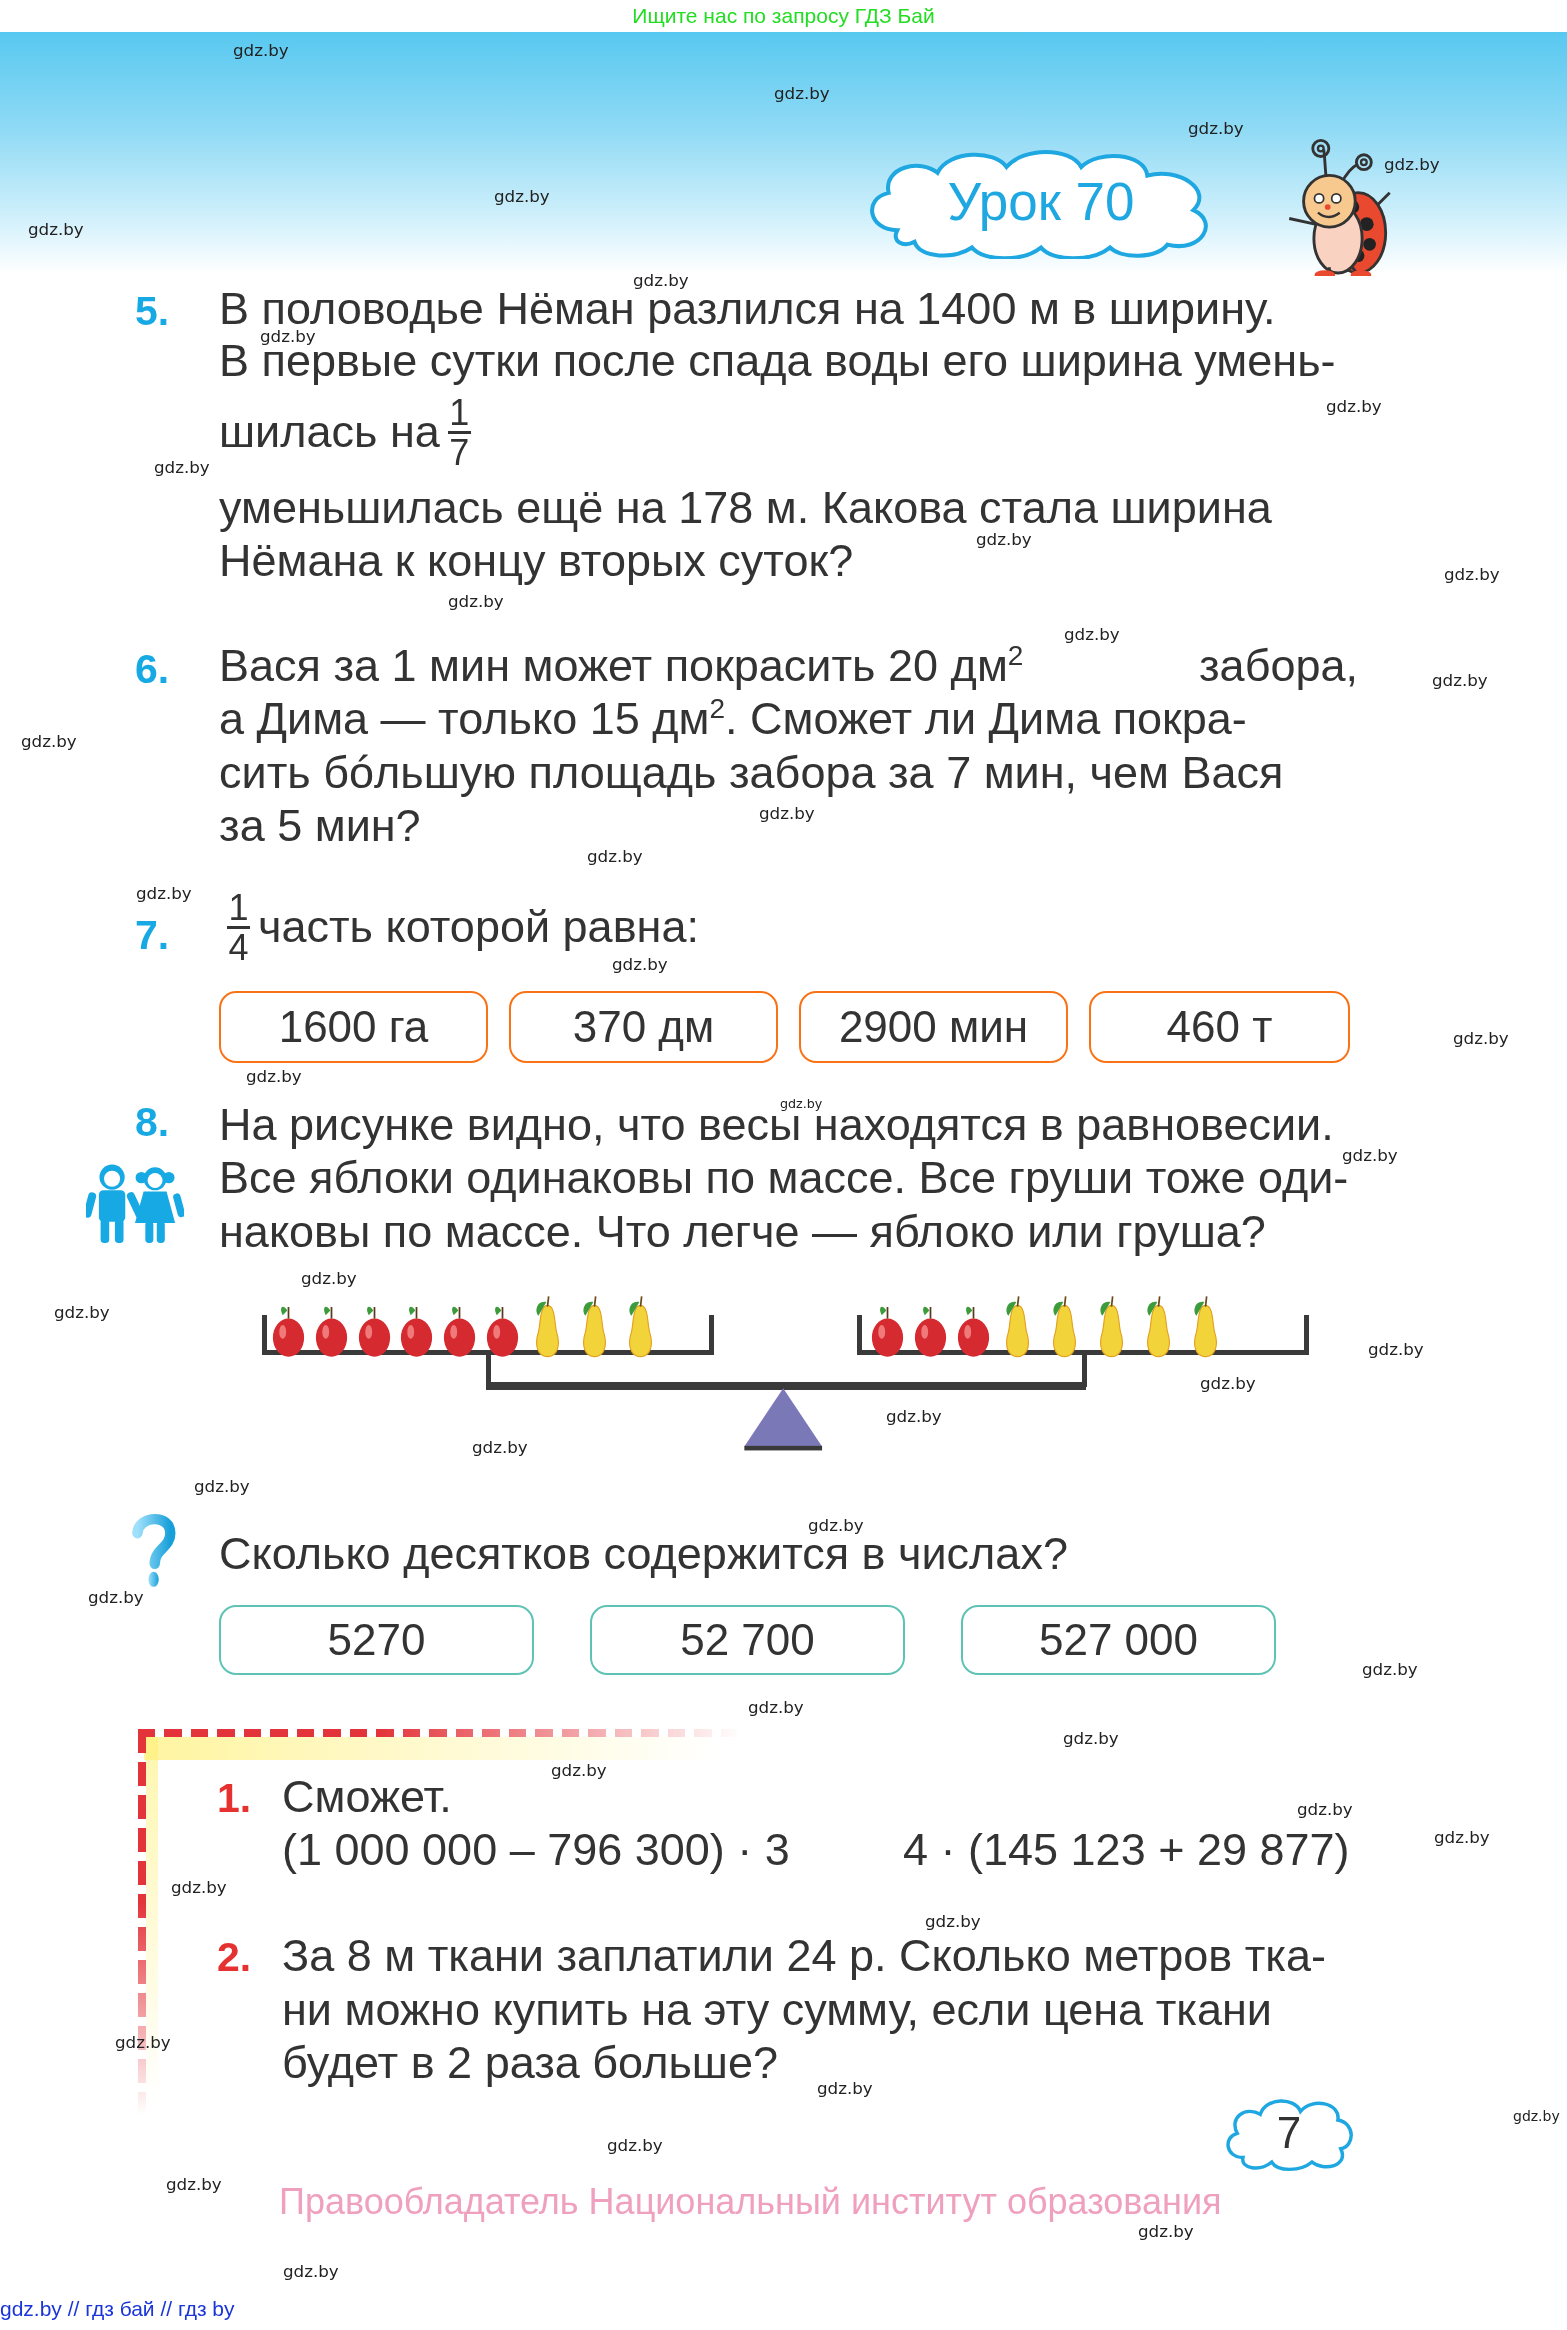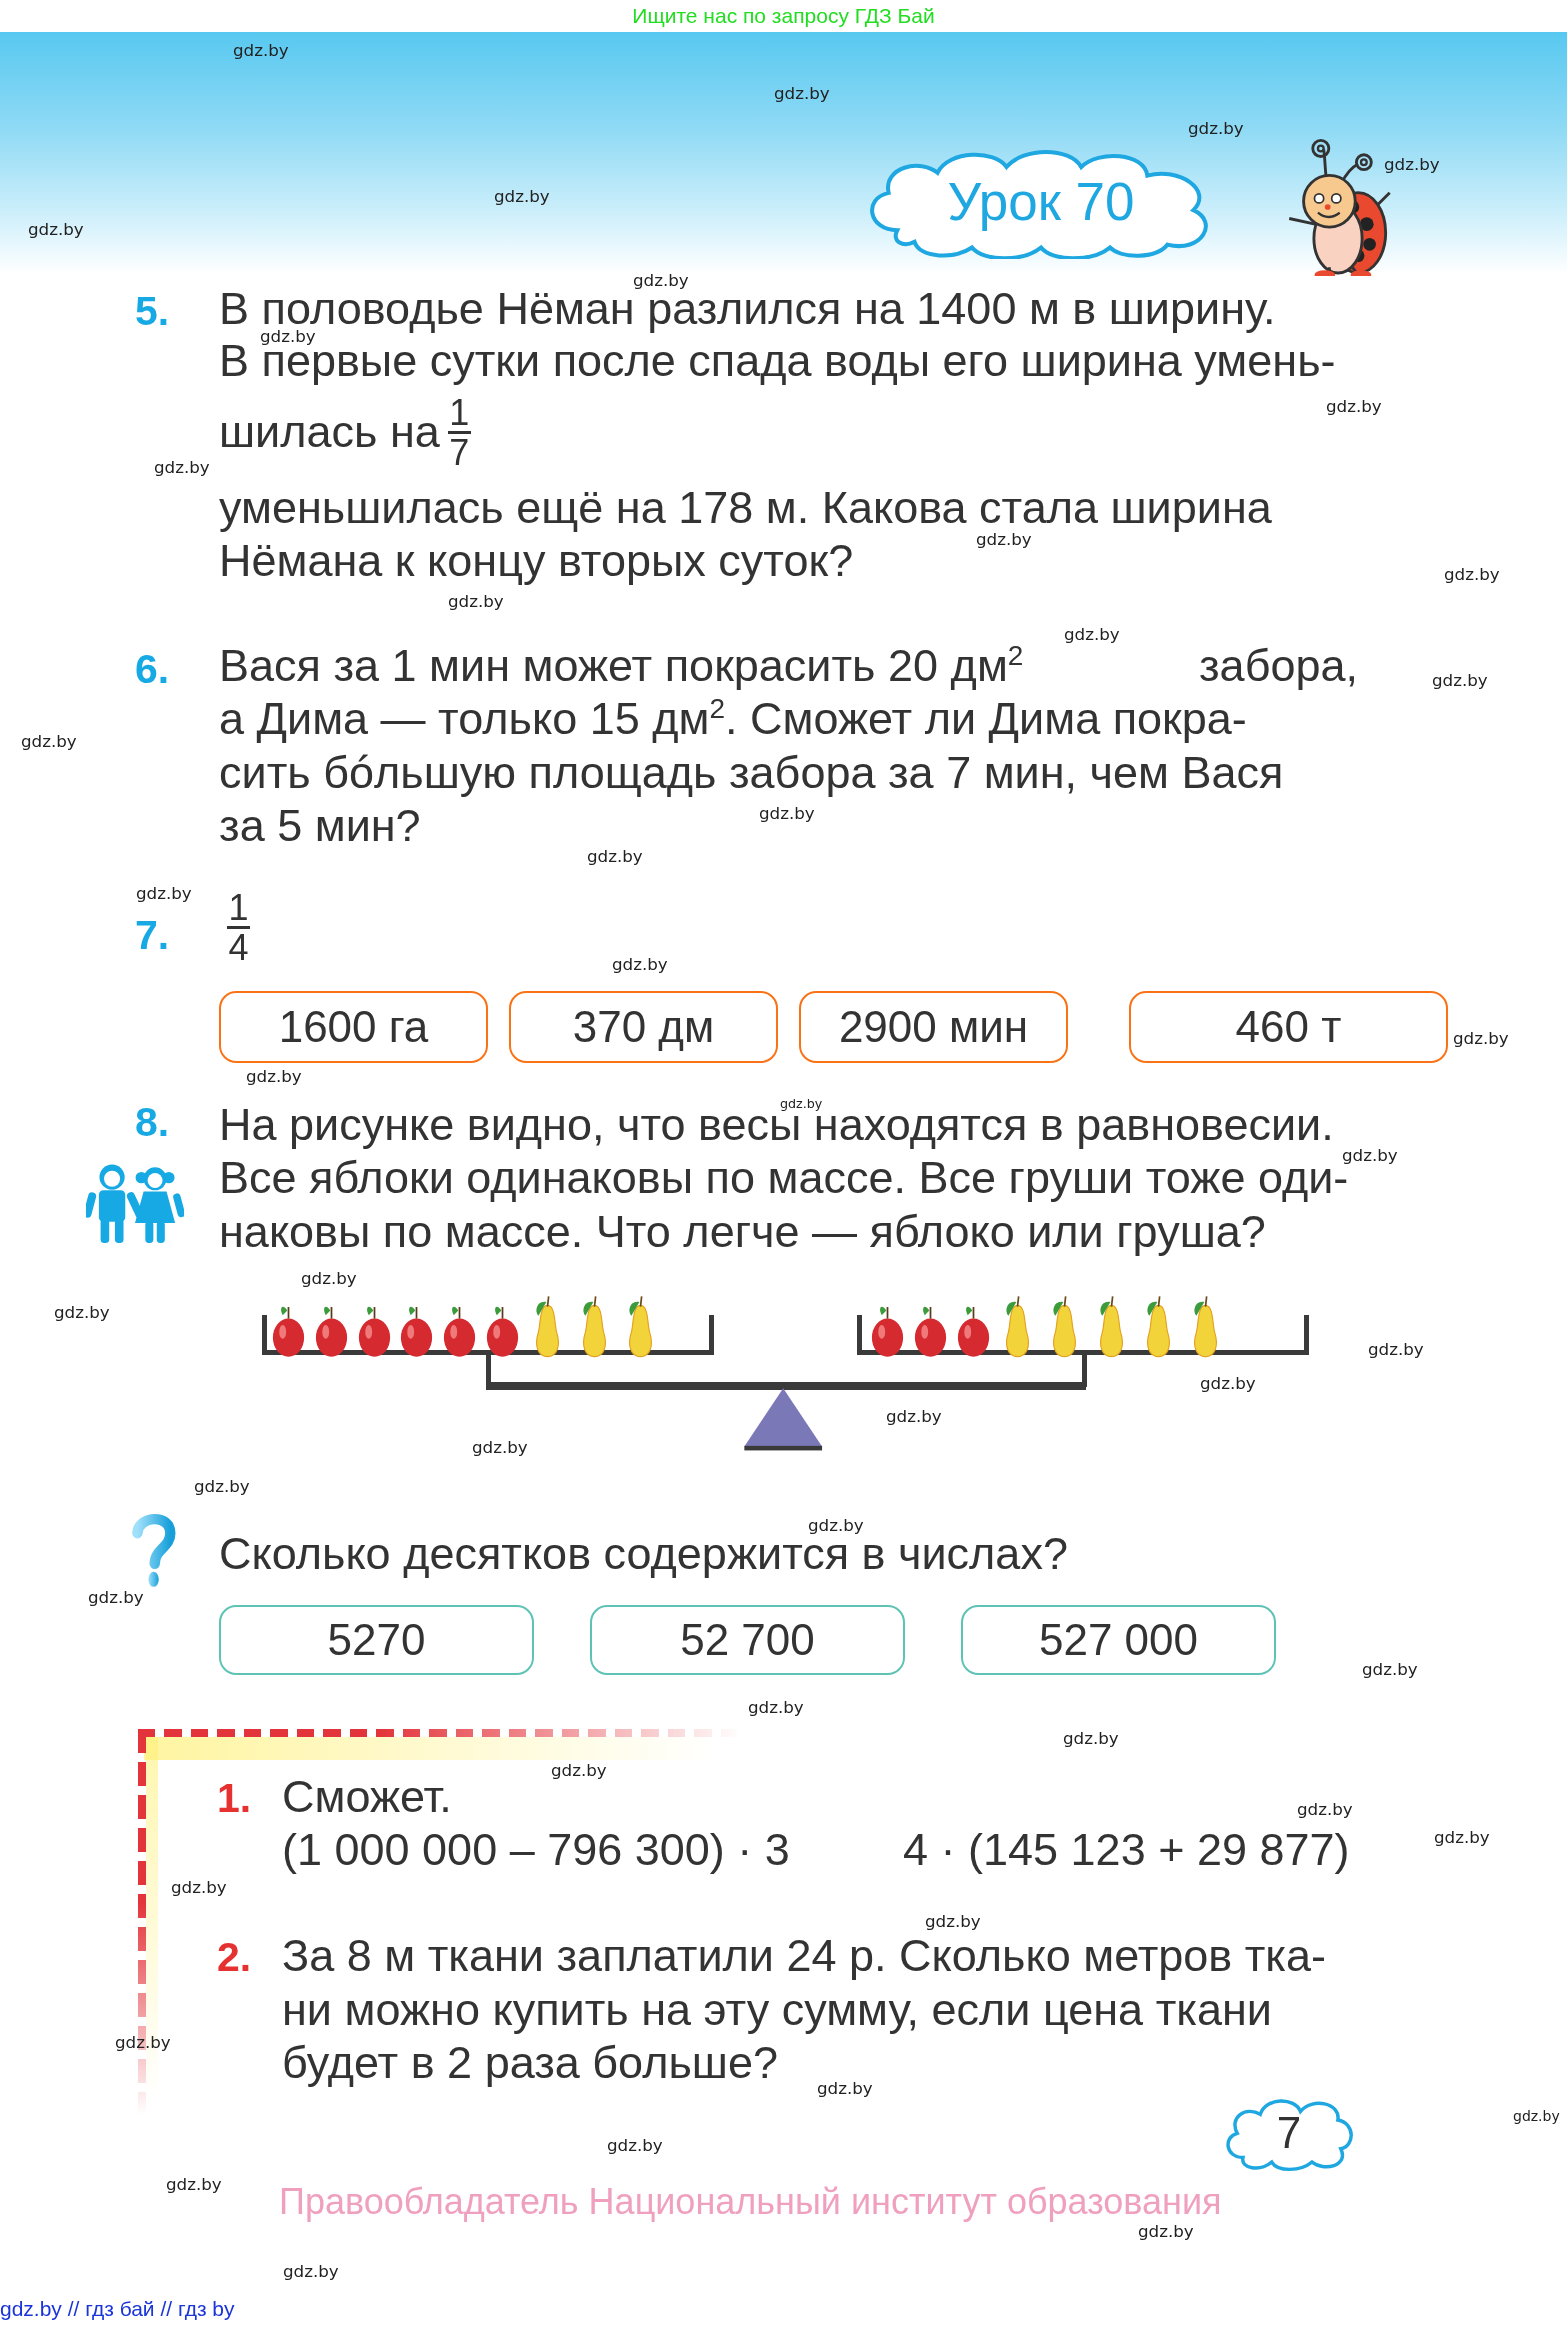--- a/index.html
+++ b/index.html
@@ -134,25 +134,26 @@
 </div>
 
 <div>
   <div class="num" style="left:135px; top:912px;">7.</div>
   <div class="line" style="top:889px; display:flex; align-items:center; width:1139px;">
     <span class="frac">
       <span>1</span>
       <span class="bar"></span>
       <span>4</span>
     </span>
+    <span>часть которой равна:</span>
   </div>
   <div class="ans" style="left:219px; top:991px; width:269px; height:72px;">1600 га</div>
   <div class="ans" style="left:509px; top:991px; width:269px; height:72px;text-align:center;">370 дм</div>
   <div class="ans" style="left:799px; top:991px; width:269px; height:72px;">2900 мин</div>
-  <div class="ans" style="left:1089px; top:991px; width:319px; height:72px;margin-left:40px;">460 т</div>
+  <div class="ans" style="left:1089px; top:991px; width:261px; height:72px;">460 т</div>
 </div>
 
 <div>
   <div class="num" style="left:135px; top:1099px;">8.</div>
   <svg class="kids" viewBox="0 0 170 150">
     <g fill="#17a9e4">
       <circle cx="45" cy="35" r="22"></circle>
       <rect x="22" y="58" width="46" height="55" rx="8"></rect>
       <rect x="25" y="108" width="15" height="42" rx="6"></rect>
       <rect x="50" y="108" width="15" height="42" rx="6"></rect>

